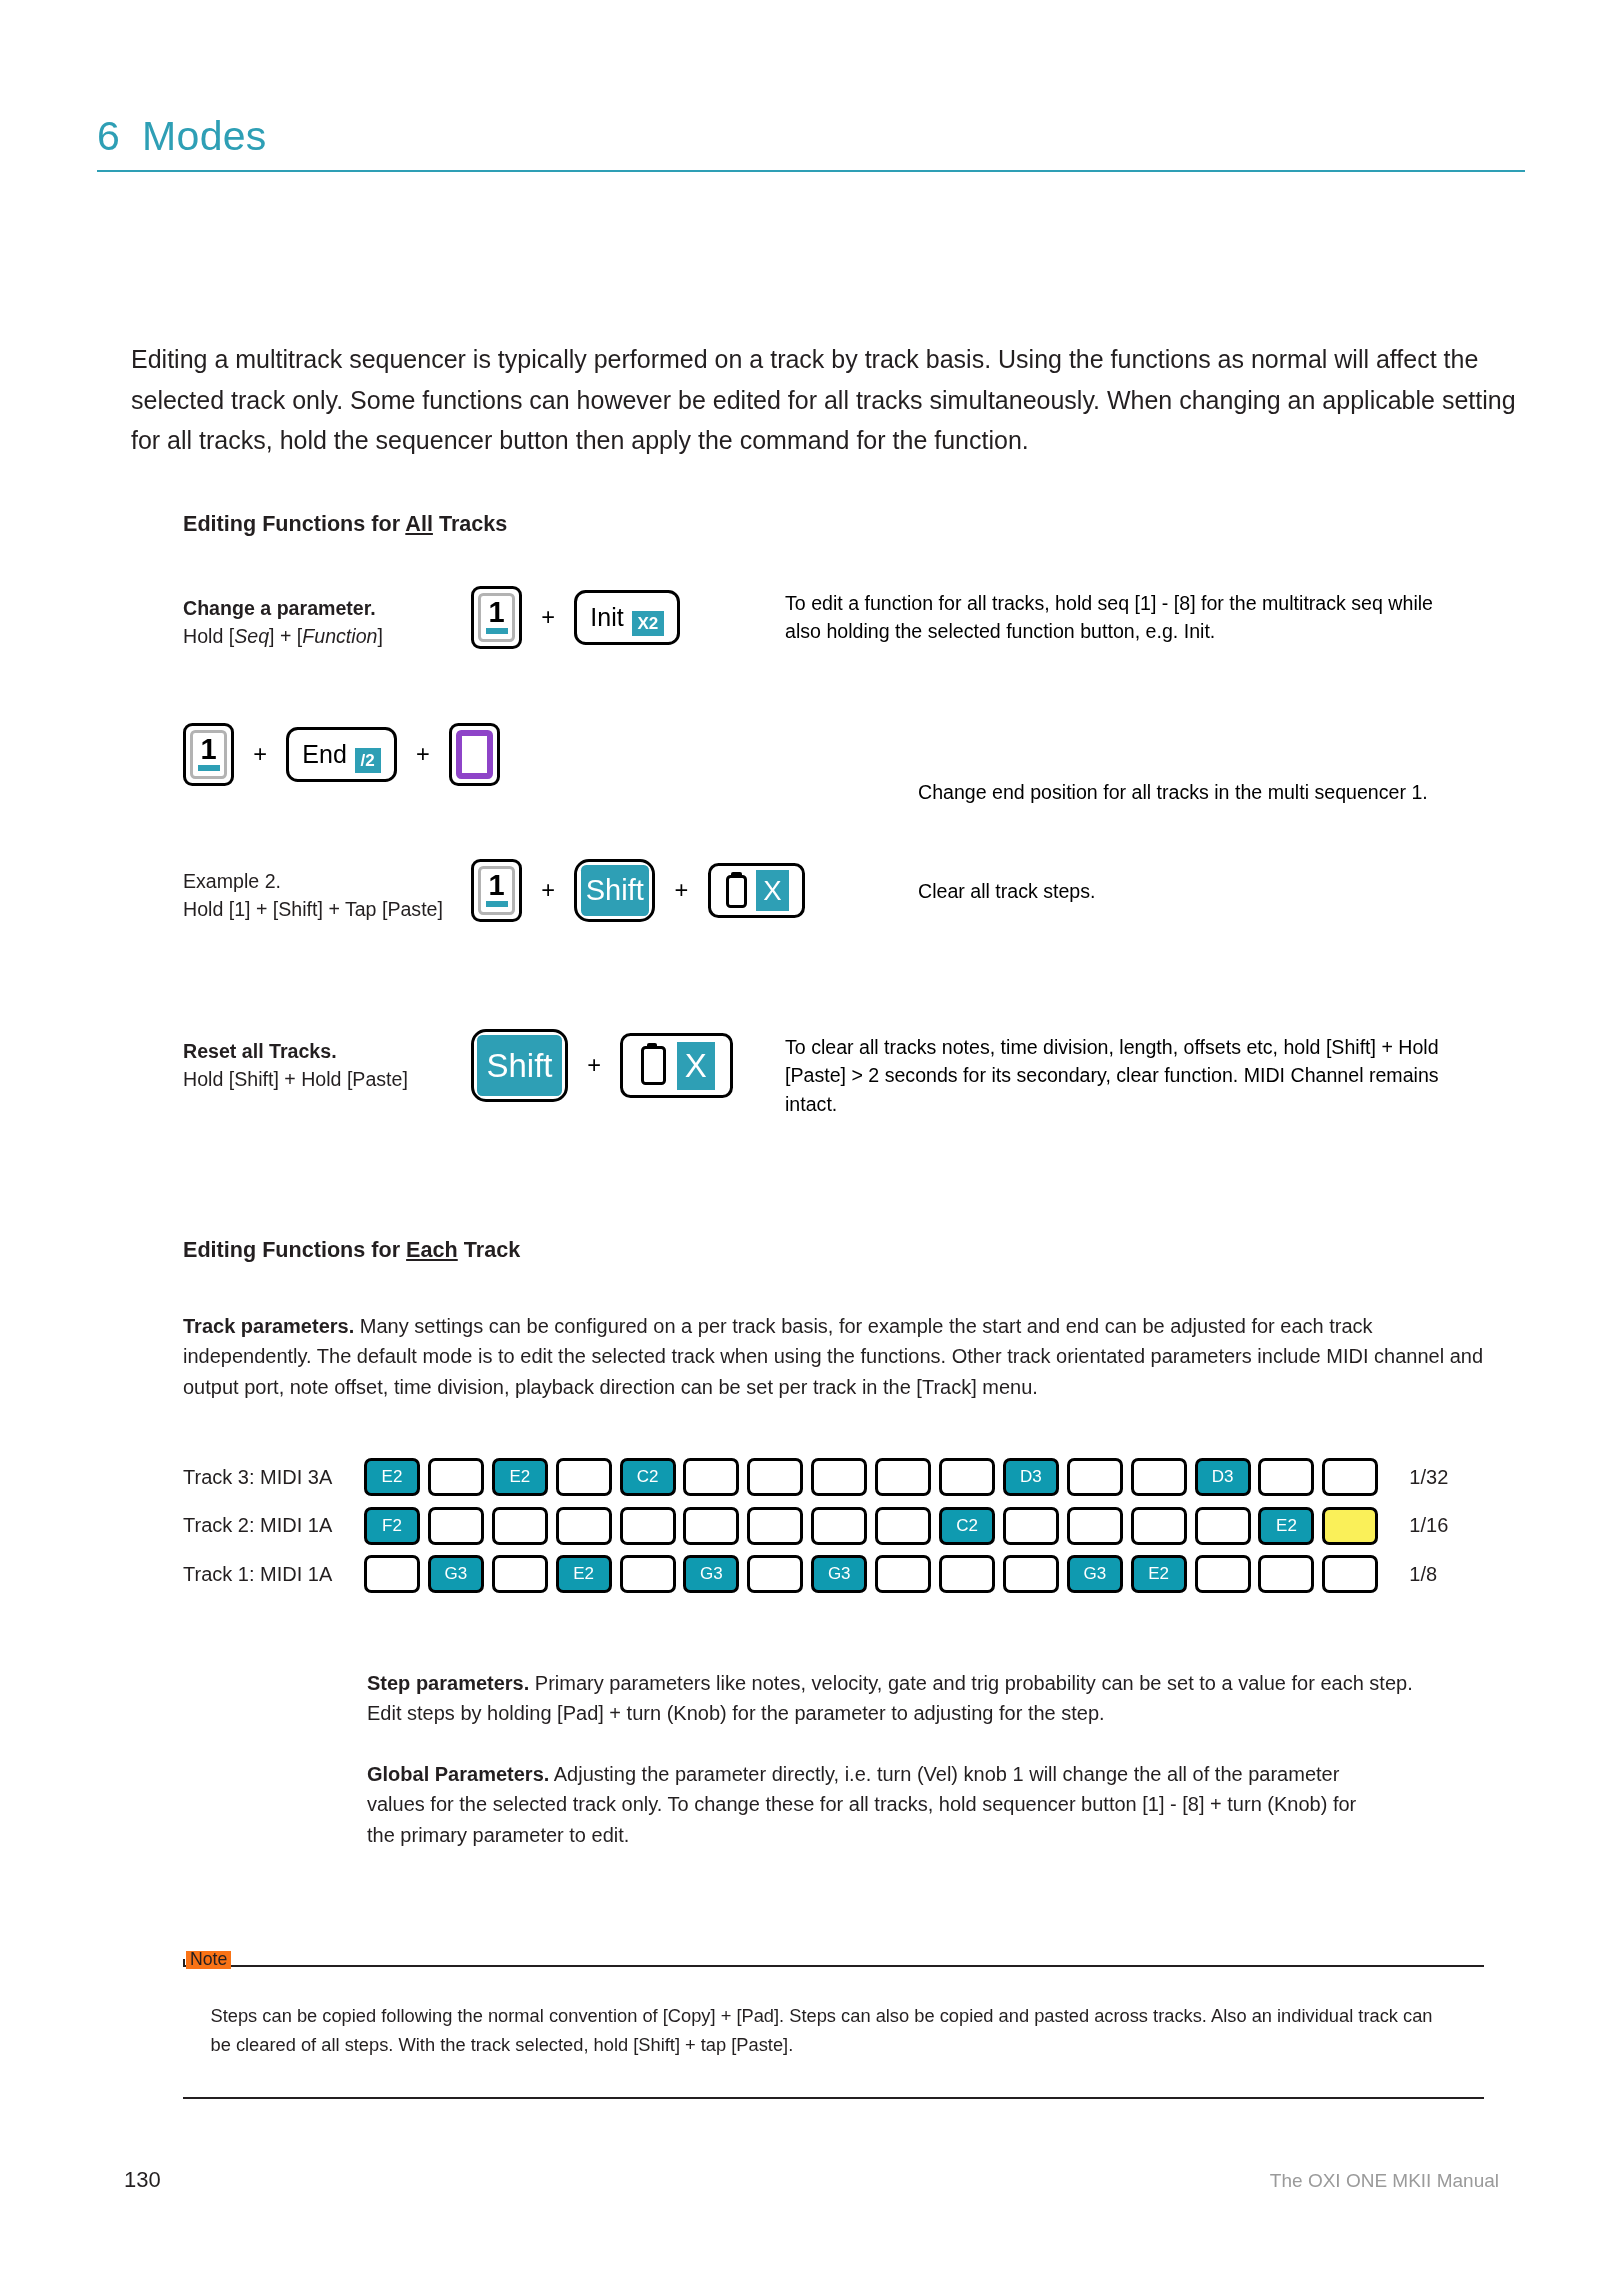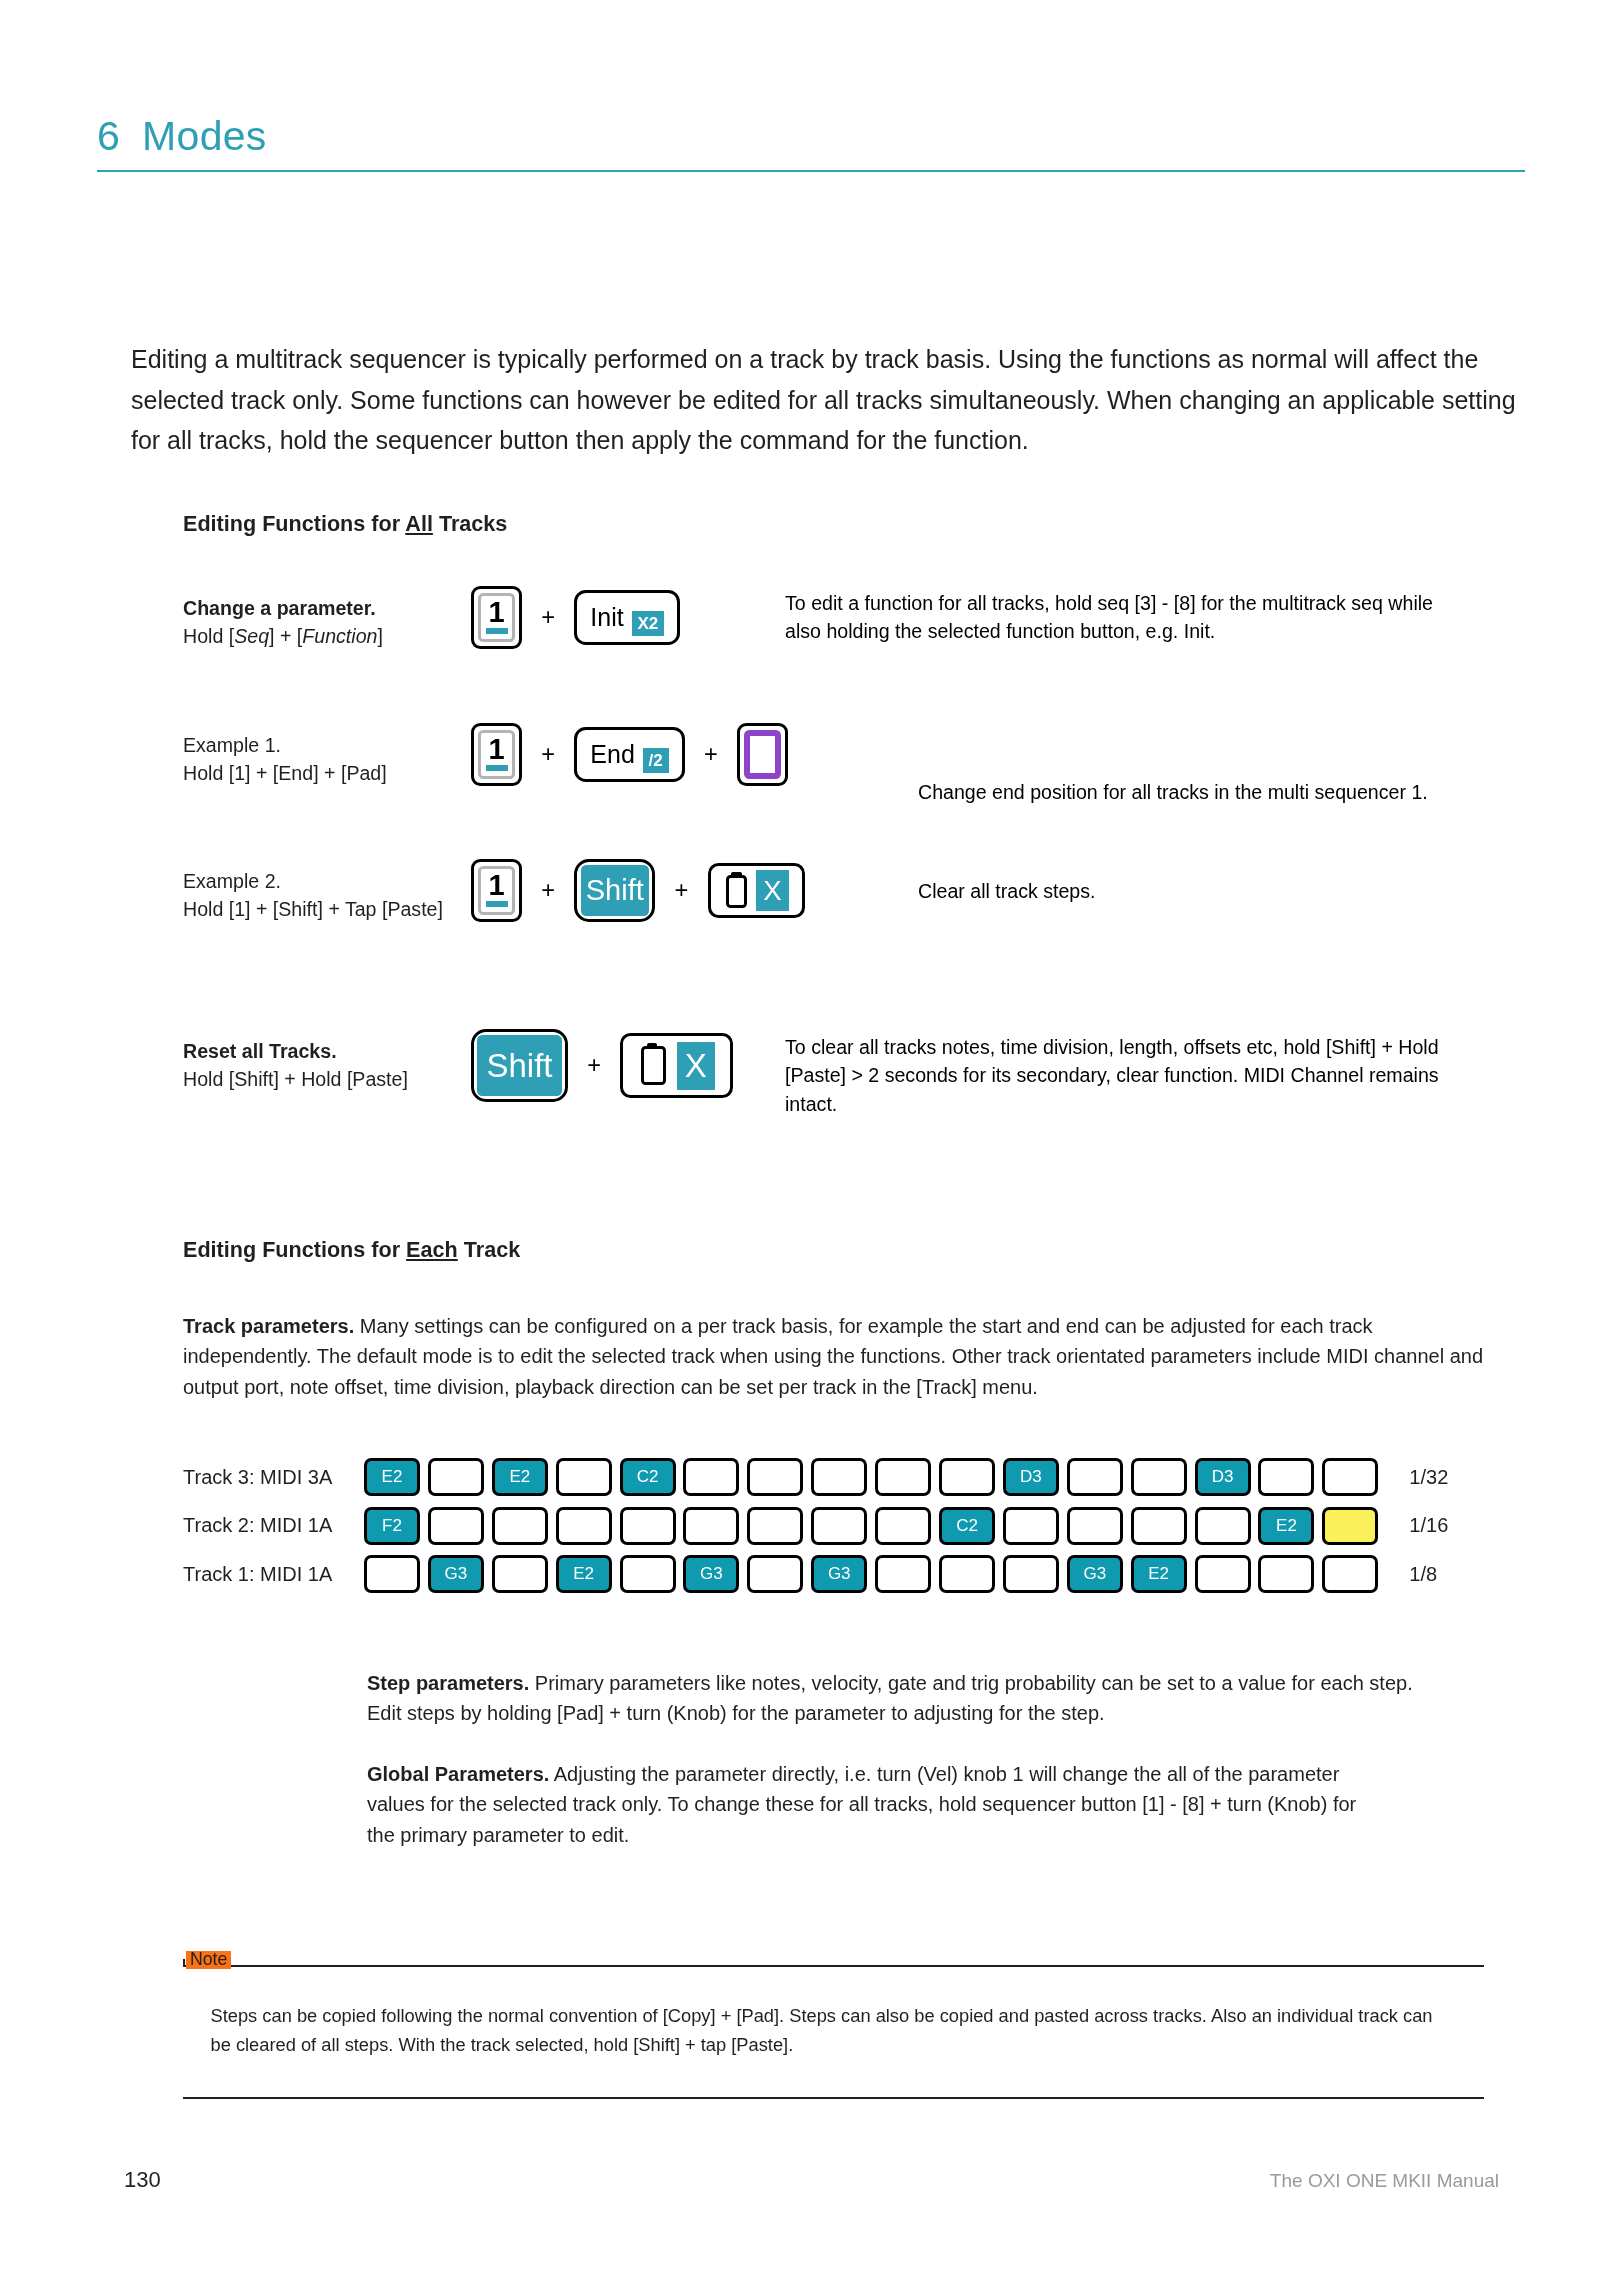--- a/index.html
+++ b/index.html
@@ -225,27 +225,23 @@
         <span class="seqkey-num">1</span>
         <span class="seqkey-bar"></span>
       </div>
       <span class="plus">+</span>
       <div class="fnkey">
         <span class="fnkey-text">Init</span>
         <span class="fnkey-badge">X2</span>
       </div>
     </div>
   </div>
-  <div class="fn-desc" style="position:absolute;left:785px;top:589px;width:661px;">To edit a function for all tracks, hold seq [3] - [8] for the multitrack seq while also holding the selected function button, e.g. Init.</div>
+  <div class="fn-desc" style="position:absolute;left:785px;top:589px;width:661px;">To edit a function for all tracks, hold seq [1] - [8] for the multitrack seq while also holding the selected function button, e.g. Init.</div>
 
   <div class="fnrow" style="left:183px;top:723px;">
-    <div class="fn-label">
-      <div>Example 1.</div>
-      <div>Hold [1] + [End] + [Pad]</div>
-    </div>
     <div class="fn-diagram">
       <div class="seqkey">
         <div class="seqkey-inner"></div>
         <span class="seqkey-num">1</span>
         <span class="seqkey-bar"></span>
       </div>
       <span class="plus">+</span>
       <div class="fnkey">
         <span class="fnkey-text">End</span>
         <span class="fnkey-badge">/2</span>

